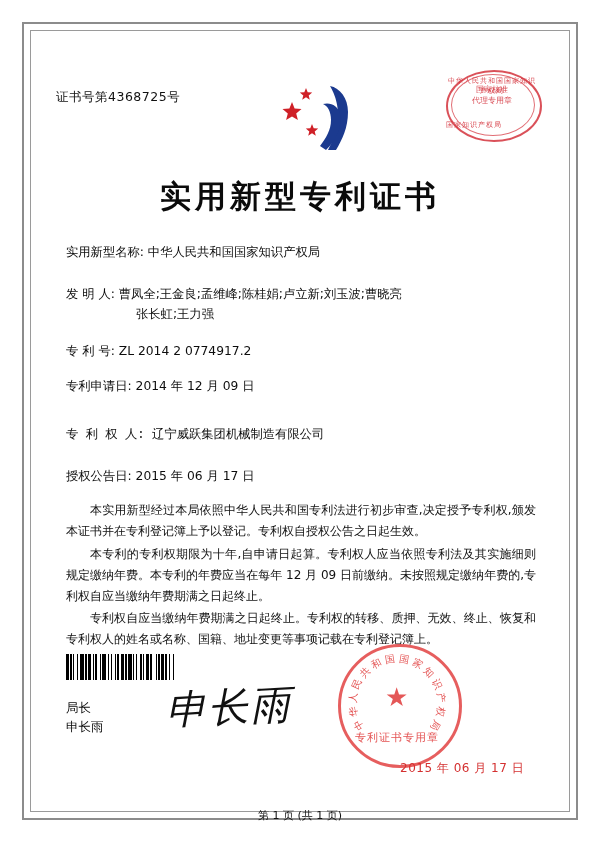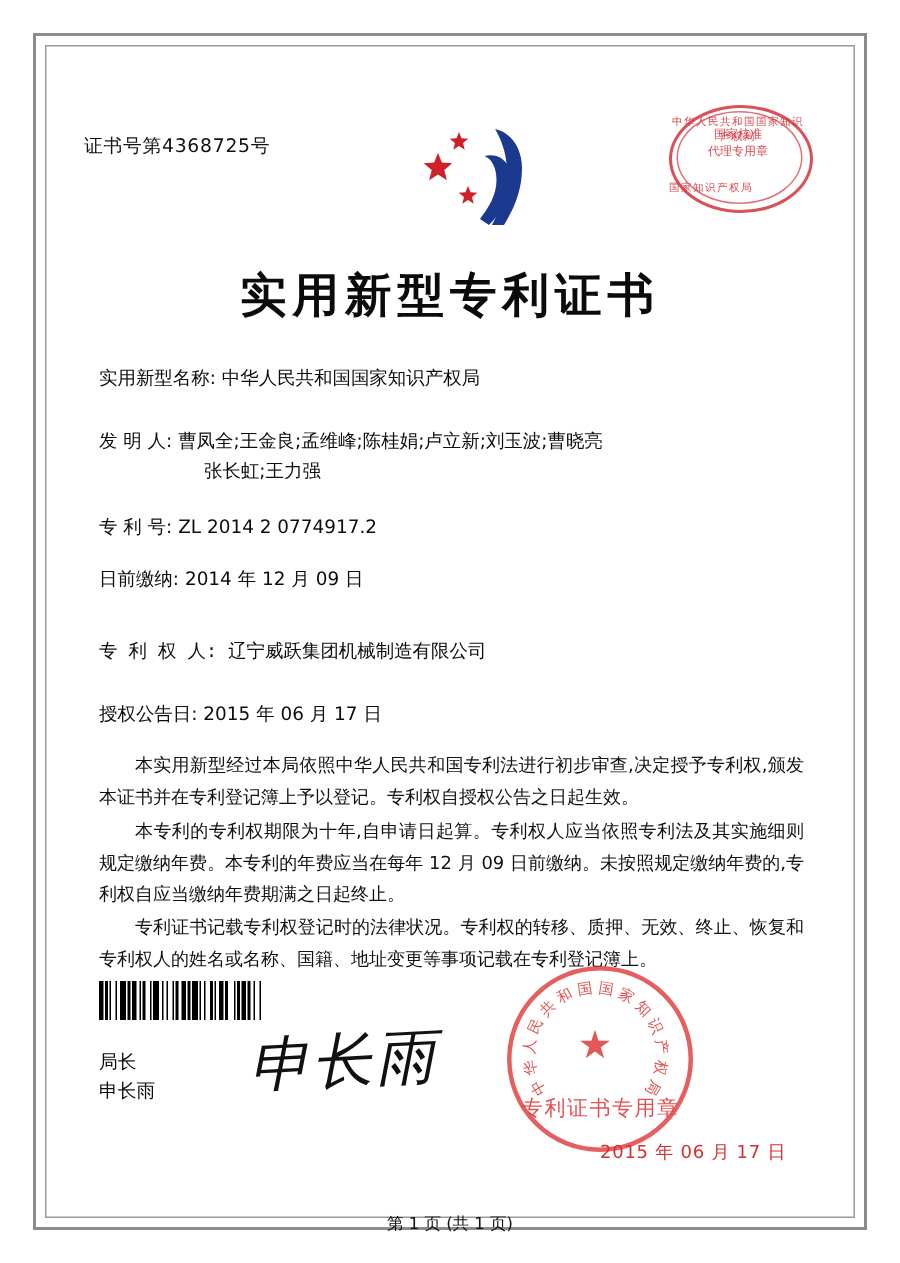--- a/index.html
+++ b/index.html
@@ -251,25 +251,25 @@
     position: absolute;
     left: 50%;
     top: 50%;
     font-size: 10px;
     color: #e03a3a;
     opacity: 0.88;
     transform-origin: 0 0;
   }
   .seal-bottom .bottom-text {
     position: absolute;
-    left: 10px;
+    left: 0;
     top: 86px;
     width: 118px;
-    text-align: left;
-    font-size: 14px;
+    text-align: center;
+    font-size: 11px;
     color: #e03a3a;
     opacity: 0.88;
     letter-spacing: 1px;
   }
   .seal-date {
     position: absolute;
     left: 352px;
     top: 712px;
     font-size: 12px;
     color: #d43030;
@@ -334,37 +334,37 @@
     <div class="field f-inventor2">
       <span class="value">张长虹;王力强</span>
     </div>
 
     <div class="field f-patentno">
       <span class="label">专 利 号:</span>
       <span class="value">ZL 2014 2 0774917.2</span>
     </div>
 
     <div class="field f-appdate">
-      <span class="label">日前缴纳:</span>
+      <span class="label">专利申请日:</span>
       <span class="value">2014 年 12 月 09 日</span>
     </div>
 
     <div class="field f-owner">
       <span class="label">专 利 权 人:</span>
       <span class="value">辽宁威跃集团机械制造有限公司</span>
     </div>
 
     <div class="field f-grantdate">
       <span class="label">授权公告日:</span>
       <span class="value">2015 年 06 月 17 日</span>
     </div>
 
     <div class="para p1">本实用新型经过本局依照中华人民共和国专利法进行初步审查,决定授予专利权,颁发本证书并在专利登记簿上予以登记。专利权自授权公告之日起生效。</div>
     <div class="para p2">本专利的专利权期限为十年,自申请日起算。专利权人应当依照专利法及其实施细则规定缴纳年费。本专利的年费应当在每年 12 月 09 日前缴纳。未按照规定缴纳年费的,专利权自应当缴纳年费期满之日起终止。</div>
-    <div class="para p3">专利证书记载专利权登记时的法律状况。专利权的转移、质押、无效、终止、恢复和专利权人的姓名或名称、国籍、地址变更等事项记载在专利登记簿上。</div>
+    <div class="para p3">专利权自应当缴纳年费期满之日起终止。专利权的转移、质押、无效、终止、恢复和专利权人的姓名或名称、国籍、地址变更等事项记载在专利登记簿上。</div>
 
     <div class="barcode">
         <i style="left: 0px; width: 3px;"></i>
         <i style="left: 4px; width: 2px;"></i>
         <i style="left: 7px; width: 1px;"></i>
         <i style="left: 11px; width: 1px;"></i>
         <i style="left: 14px; width: 4px;"></i>
         <i style="left: 19px; width: 2px;"></i>
         <i style="left: 22px; width: 3px;"></i>
         <i style="left: 27px; width: 1px;"></i>

